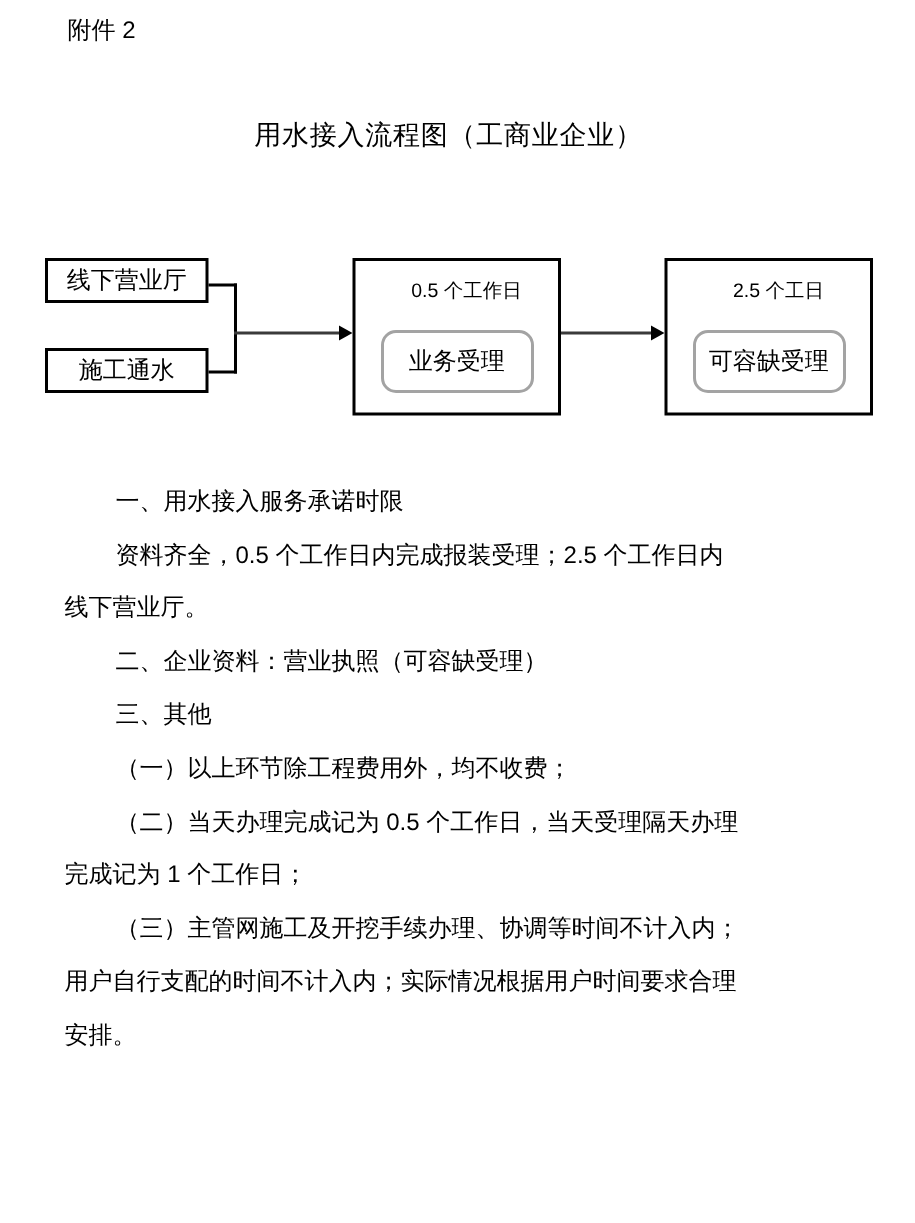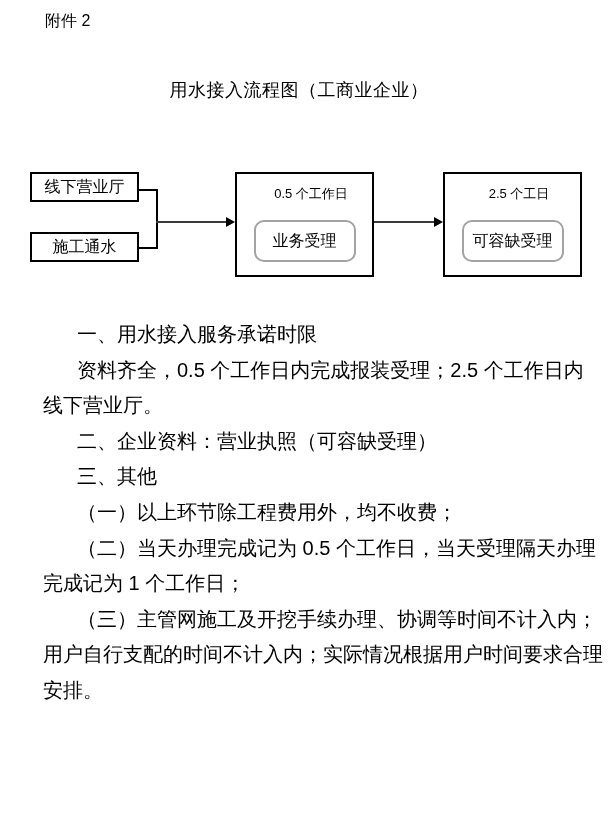--- a/index.html
+++ b/index.html
@@ -102,21 +102,21 @@
   }
   .ah1 { left: 226px; top: 217px; }
   .ah2 { left: 434px; top: 217px; }
 
   
   .body-text {
     position: absolute;
     left: 43px;
     top: 317px;
     width: 545px;
-    font-size: 20px;
+    font-size: 16px;
     line-height: 35.6px;
   }
   .bline { white-space: nowrap; }
   .bline.indent { padding-left: 34px; }
 </style>
 </head>
 <body>
 
 <div class="page">
 

